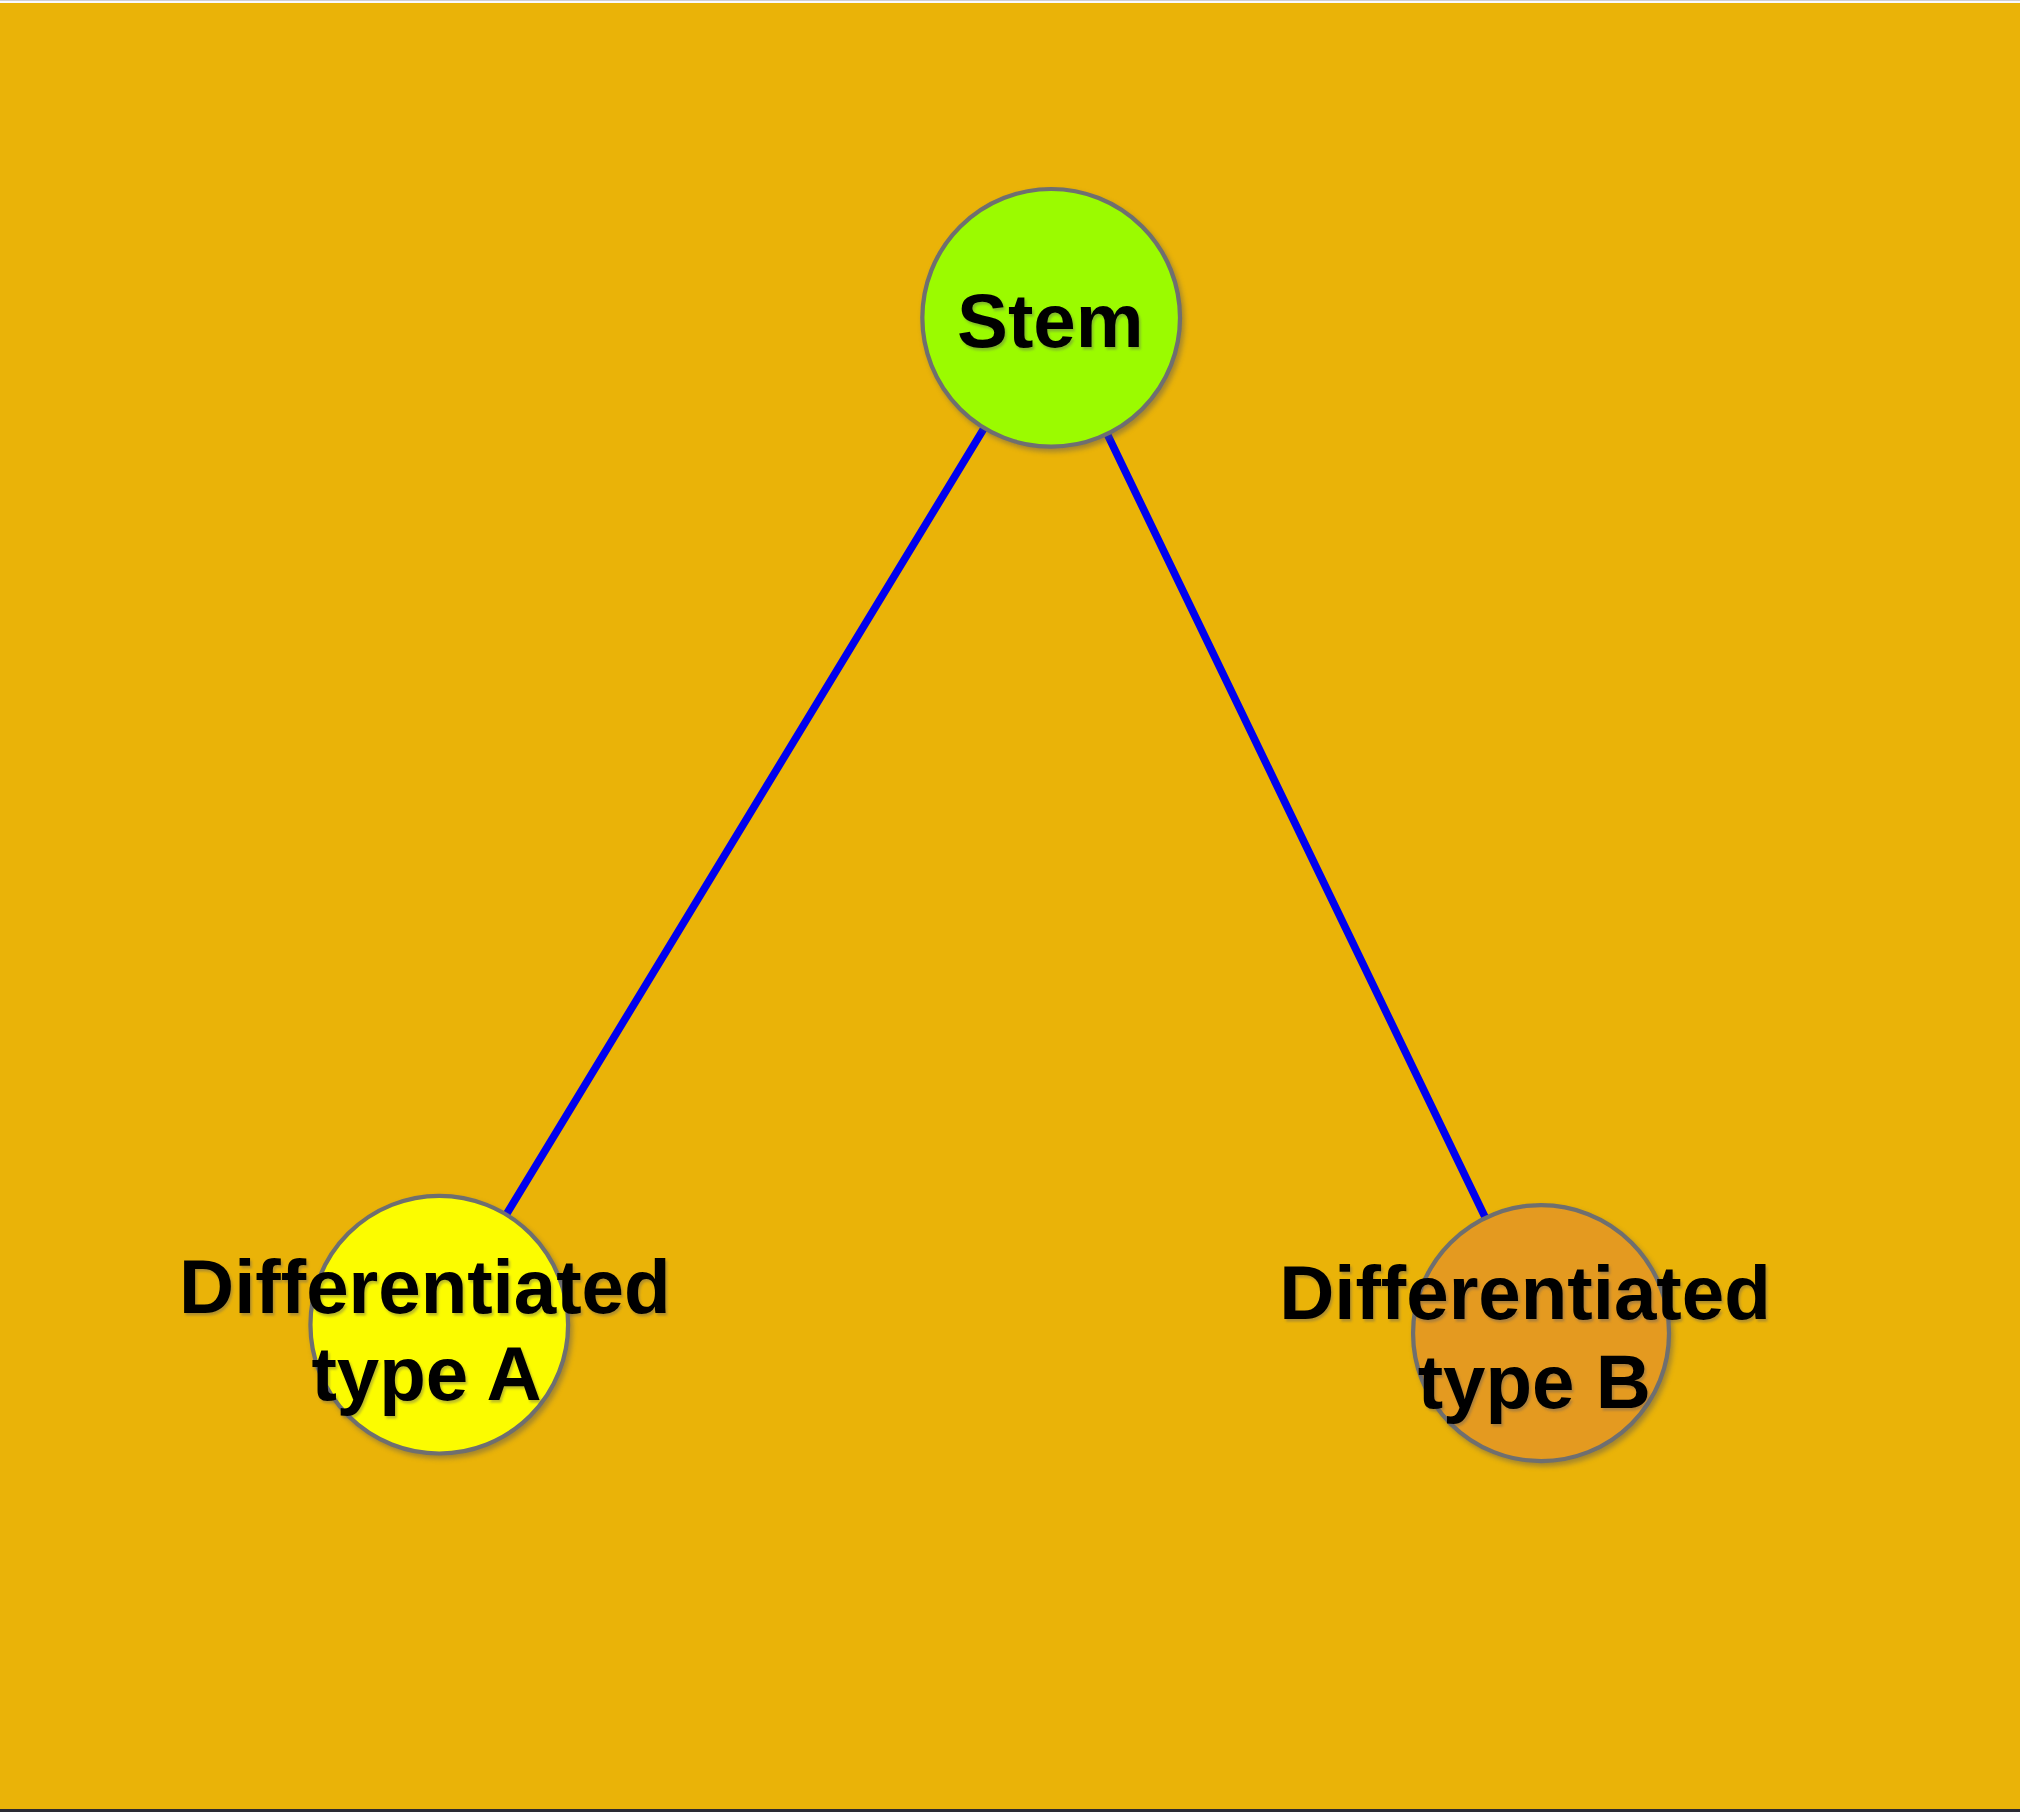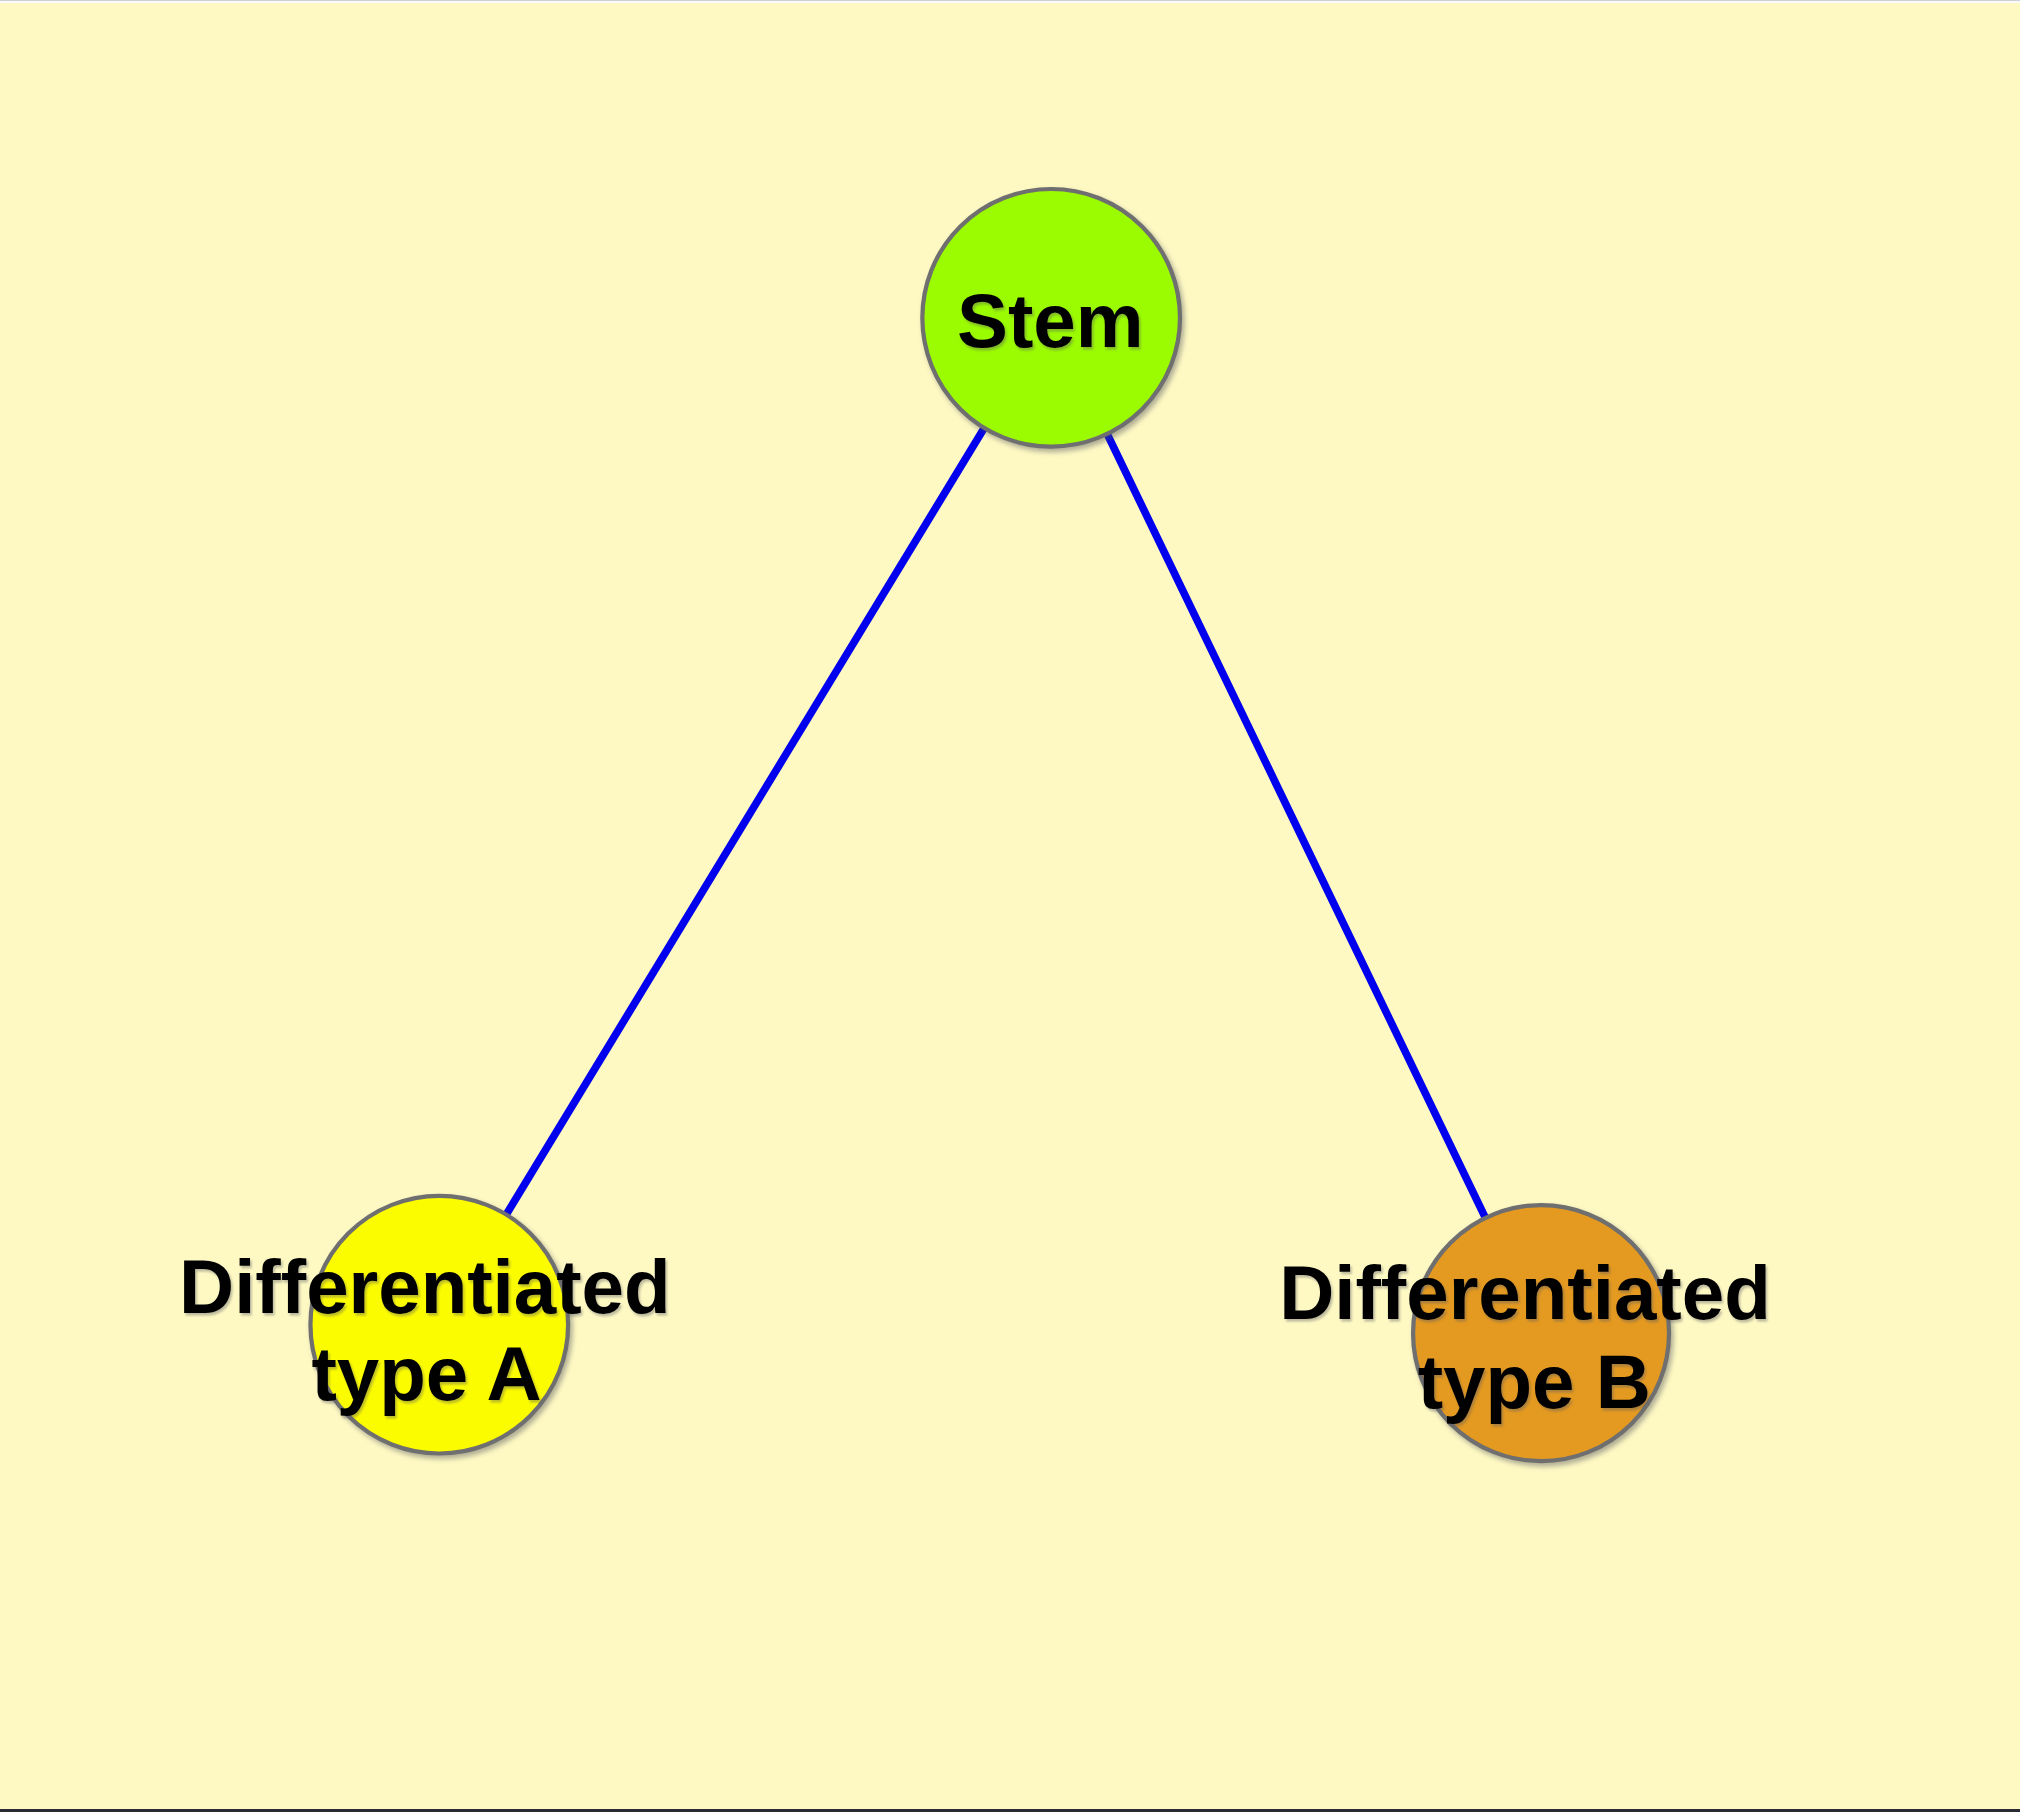--- a/index.html
+++ b/index.html
@@ -49,21 +49,21 @@
     font-weight: bold;
     font-size: 90px;
     fill: #000000;
     text-anchor: middle;
     filter: drop-shadow(2px 3px 1px rgba(90,90,100,0.40));
   }
 </style>
 </head>
 <body>
 
-<div id="screen" style="background: #fef9c3;">
+<div id="screen" style="background: #eab308;">
 
   <svg id="graph" viewBox="0 0 2384 2138">
 
     <line class="edge" x1="1240" y1="375" x2="518" y2="1563" stroke="#0000ee"></line>
     <line class="edge" x1="1240" y1="375" x2="1818" y2="1573" stroke="#0000ee"></line>
 
     <g>
       <circle class="node-circle" cx="1240" cy="375" r="152" fill="#9bfb00" stroke="#6f6f6f"></circle>
       <text class="node-label" x="1239" y="410">Stem</text>
     </g>

